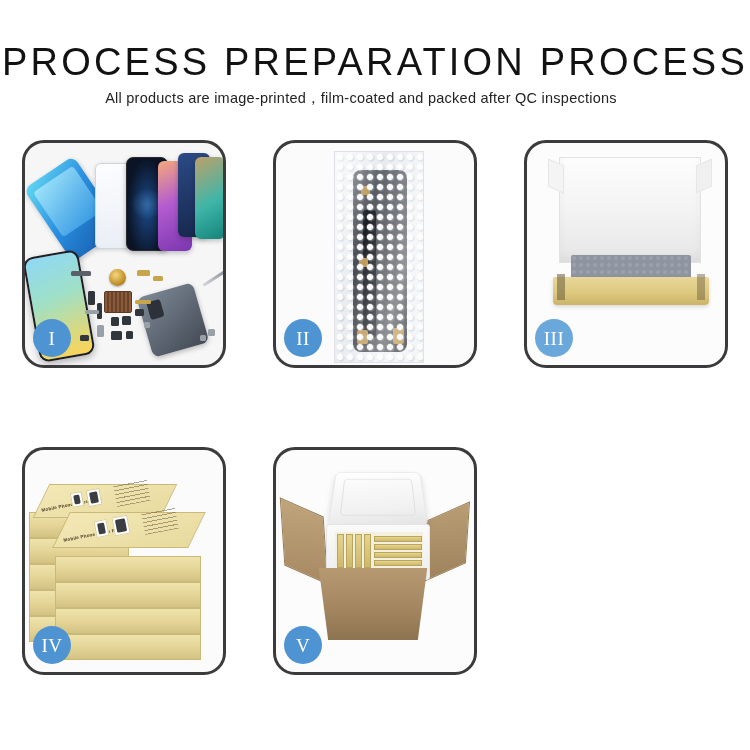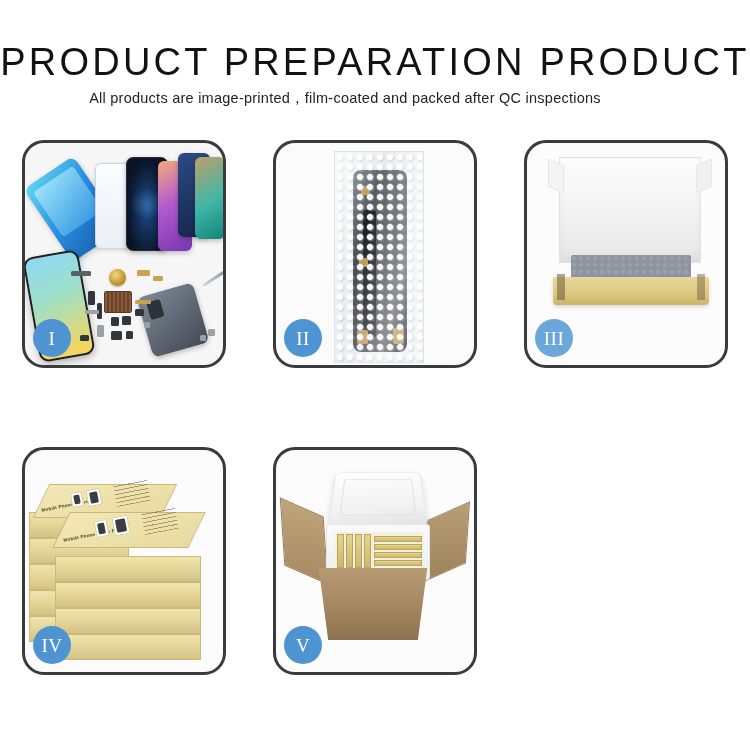--- a/index.html
+++ b/index.html
@@ -15,21 +15,21 @@
   .header { position:absolute; left:0; top:0; width:750px; height:120px; }
   .title {
     position:absolute; left:0; top:40px; width:750px;
     text-align:center;
     font-size:38px; font-weight:500; letter-spacing:3.2px;
     color:#121212; line-height:44px;
     font-family:"Liberation Sans", sans-serif;
     white-space:nowrap;
   }
   .subtitle {
-    position:absolute; left:0; top:88px; width:690px;
+    position:absolute; left:16px; top:88px; width:690px;
     text-align:center;
     font-size:14.5px; font-weight:400; letter-spacing:.25px;
     color:#232323; line-height:20px;
     white-space:nowrap;
   }
 
   
   .grid { position:absolute; left:22px; top:140px; width:706px; height:542px; }
   .cell { position:absolute; width:204px; height:228px; }
   .c0 { left:0;   top:0;   }
@@ -313,21 +313,21 @@
     background:rgba(132,106,66,.6); transform:skewY(22deg); }
   .vtape2 { position:absolute; left:46px; top:152px; width:13px; height:16px;
     background:rgba(132,106,66,.55); transform:skewY(22deg); }
 </style>
 </head>
 <body>
 
 <div id="root">
 
   <div class="header">
-    <div class="title">PRODUCT PREPARATION PRODUCT</div>
+    <div class="title">PROCESS PREPARATION PROCESS</div>
     <div class="subtitle">All products are image-printed，film-coated and packed after QC inspections</div>
   </div>
 
   <div class="grid">
 
     <div class="cell c0">
       <div class="panel p1">
         <div class="stage">
           <div class="ph blueflex"></div>
           <div class="ph glass"></div>

